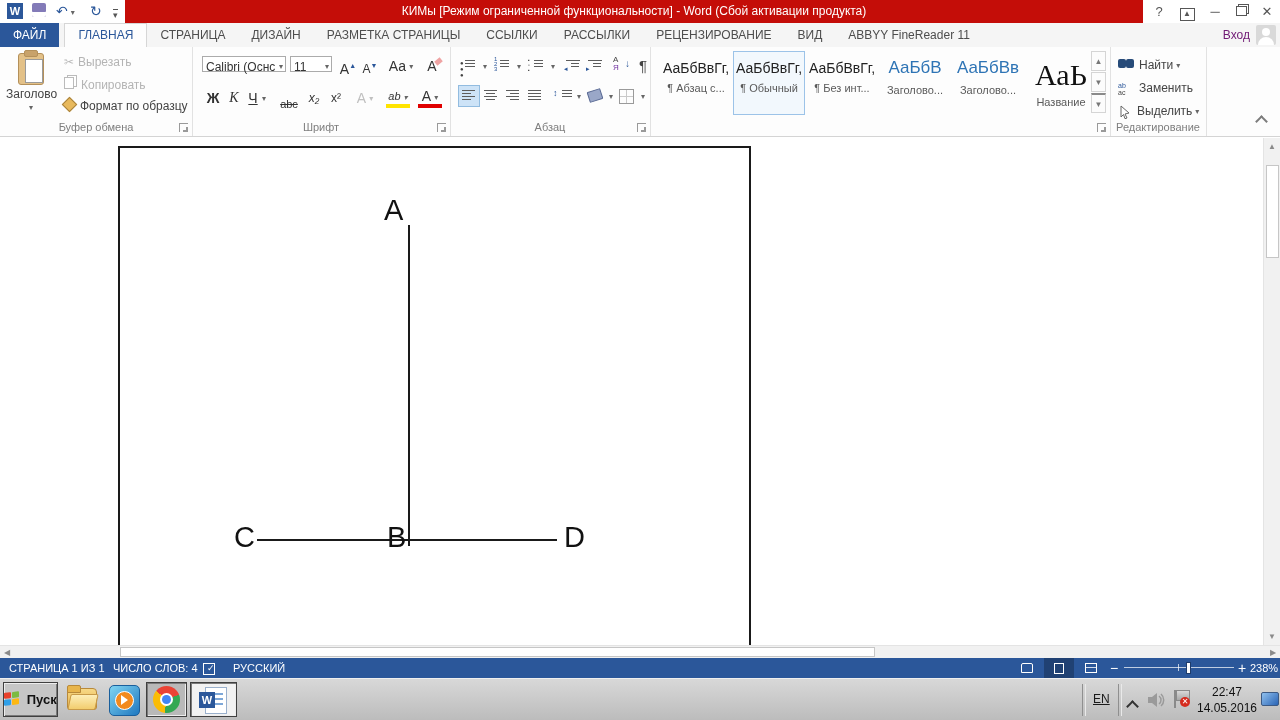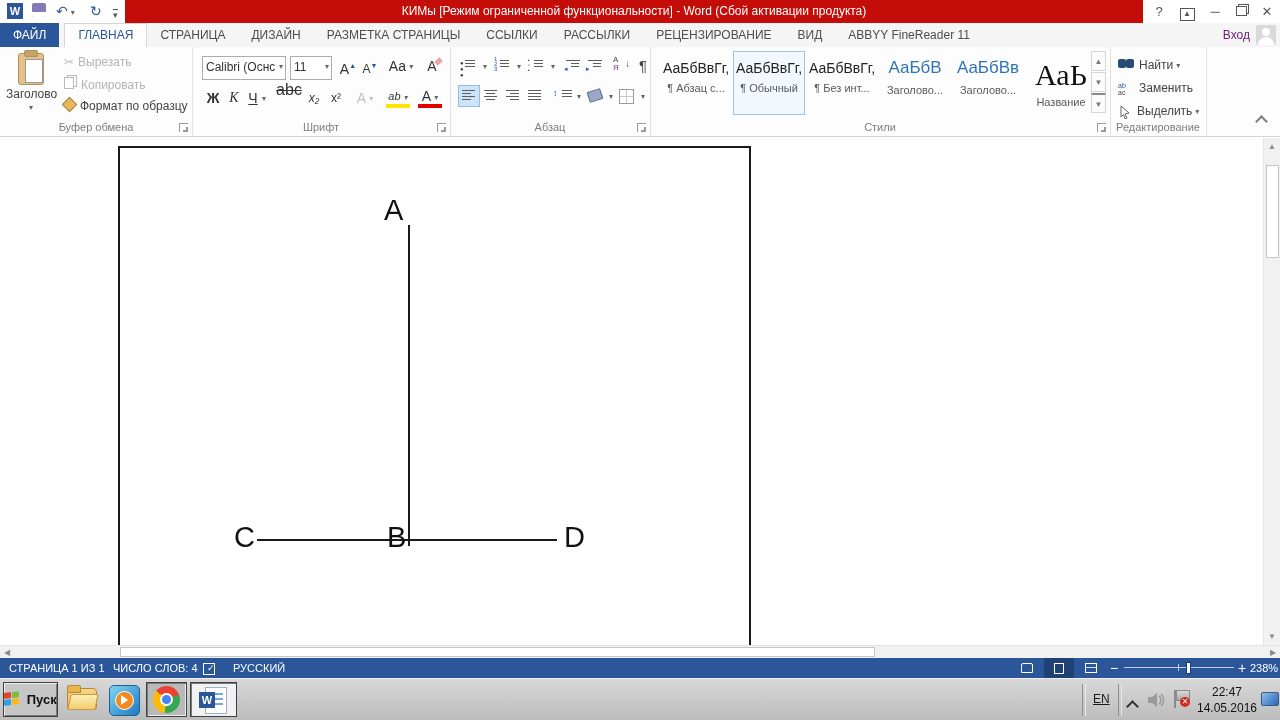--- a/index.html
+++ b/index.html
@@ -19,21 +19,21 @@
   .tab{position:relative;float:left;height:24px;line-height:24px;padding:0 13px;font-size:12px;color:#4d4d4d;}
   .tab.file{background:#2b579a;color:#fff;}
   .tab.active{background:#fdfdfd;color:#2b579a;border:1px solid #d6d6d6;border-bottom:none;line-height:22px;}
   
   #ribbon{position:absolute;left:0;top:47px;width:1280px;height:90px;background:#fdfdfd;border-bottom:1px solid #d4d4d4;box-sizing:border-box;}
   .grp{position:absolute;top:0;height:89px;border-right:1px solid #e2e2e2;}
   .glabel{position:absolute;bottom:3px;left:0;right:0;text-align:center;font-size:11px;color:#7e7e7e;}
   .launcher{position:absolute;bottom:4px;right:4px;width:8px;height:8px;border-top:1px solid #9a9a9a;border-left:1px solid #9a9a9a;}
   .launcher i{position:absolute;right:0;bottom:0;width:3px;height:3px;border-right:2px solid #9a9a9a;border-bottom:2px solid #9a9a9a;}
   .rbtn{position:absolute;font-size:12px;color:#444;}
-  .combo{position:absolute;height:24px;border:1px solid #ababab;background:#fff;font-size:12px;color:#333;
+  .combo{position:absolute;height:16px;border:1px solid #ababab;background:#fff;font-size:12px;color:#333;
          line-height:20px;padding:0 3px;box-sizing:border-box;}
   .combo .ca{position:absolute;right:2px;top:0;font-size:8px;color:#666;}
   .fbtn{position:absolute;height:22px;line-height:22px;font-size:14px;color:#333;text-align:center;}
   .gray{color:#b4b4b4 !important;}
   .alignbox{position:absolute;width:20px;height:20px;border:1px solid transparent;}
   .alignbox.on{background:#cde3f7;border-color:#92bce0;}
   .bars{position:absolute;left:3px;top:4px;width:13px;height:11px;}
   .bars i{display:block;height:1px;background:#5c5c5c;margin-bottom:2px;}
   
   .stcard{position:absolute;top:4px;width:70px;height:62px;border:1px solid transparent;text-align:center;overflow:hidden;}
@@ -161,21 +161,21 @@
       <div class="fbtn" style="left:196px;top:8px;width:26px;">
         <span>Аа</span><span class="dd">▾</span>
       </div>
       <div class="fbtn" style="left:230px;top:8px;width:20px;">
         <span>А</span><span style="position:absolute;right:0;top:4px;width:7px;height:5px;background:#efa3a3;transform:rotate(-40deg);"></span>
       </div>
       <div class="fbtn" style="left:12px;top:40px;width:18px;font-weight:bold;">Ж</div>
       <div class="fbtn" style="left:34px;top:40px;width:16px;font-style:italic;font-family:'Liberation Serif',serif;">К</div>
       <div class="fbtn" style="left:54px;top:40px;width:14px;text-decoration:underline;">Ч</div>
       <span class="txt" style="left:70px;top:47px;font-size:8px;color:#666;">▾</span>
-      <div class="fbtn" style="left:84px;top:32px;width:26px;font-size:16px;text-decoration:line-through;">abc</div>
+      <div class="fbtn" style="left:84px;top:46px;width:26px;font-size:11px;text-decoration:line-through;">abc</div>
       <div class="fbtn" style="left:112px;top:40px;width:20px;font-size:12px;font-style:italic;">x₂</div>
       <div class="fbtn" style="left:134px;top:40px;width:20px;font-size:12px;">x²</div>
       <div class="fbtn gray" style="left:164px;top:40px;width:18px;">
         <span style="color:#c0c0c0;">А</span><span class="dd" style="color:#c0c0c0;">▾</span>
       </div>
       <div class="fbtn" style="left:194px;top:40px;width:24px;font-size:11px;font-style:italic;border-bottom:4px solid #ffe400;height:15px;line-height:15px;margin-top:2px;">
         <span>ab</span><span class="dd">▾</span>
       </div>
       <div class="fbtn" style="left:226px;top:40px;width:24px;border-bottom:4px solid #e00000;height:15px;line-height:15px;margin-top:2px;">
         <span>А</span><span class="dd">▾</span>
@@ -314,21 +314,20 @@
         <span class="stprev blue">АаБбВв</span>
         <span class="stlabel">Заголово...</span>
       </div>
       <div class="stcard" style="left:375px;">
         <span class="stprev big">АаЬ</span>
         <span class="stlabel">Название</span>
       </div>
       <div class="stscroll" style="right:4px;top:4px;">▲</div>
       <div class="stscroll" style="right:4px;top:25px;">▼</div>
       <div class="stscroll" style="right:4px;top:46px;border-top:2px solid #8a8a8a;">▼</div>
-      <div class="glabel">Стили</div>
       <div class="launcher">
           <i></i>
         </div>
     </div>
 
     <div class="grp" style="left:1110px;width:96px;">
       <div class="ebtn" style="top:8px;">
         <span class="binoc"></span><span>Найти</span><span class="dd">▾</span>
       </div>
       <div class="ebtn" style="top:31px;">

